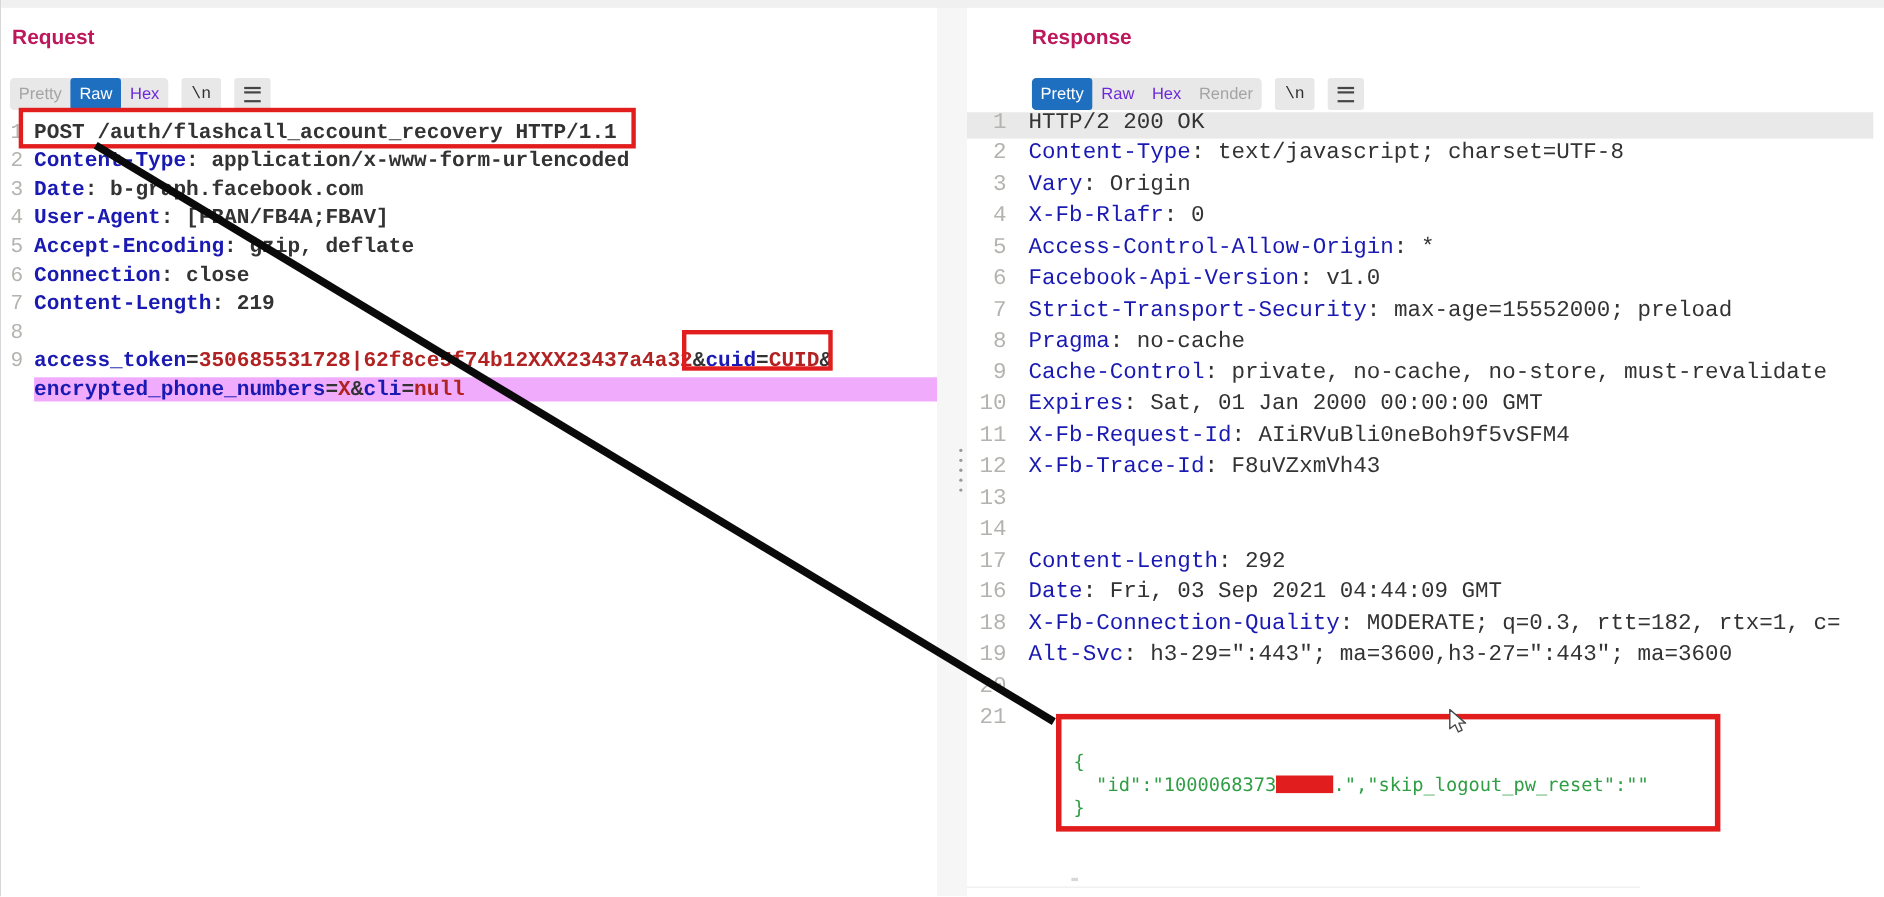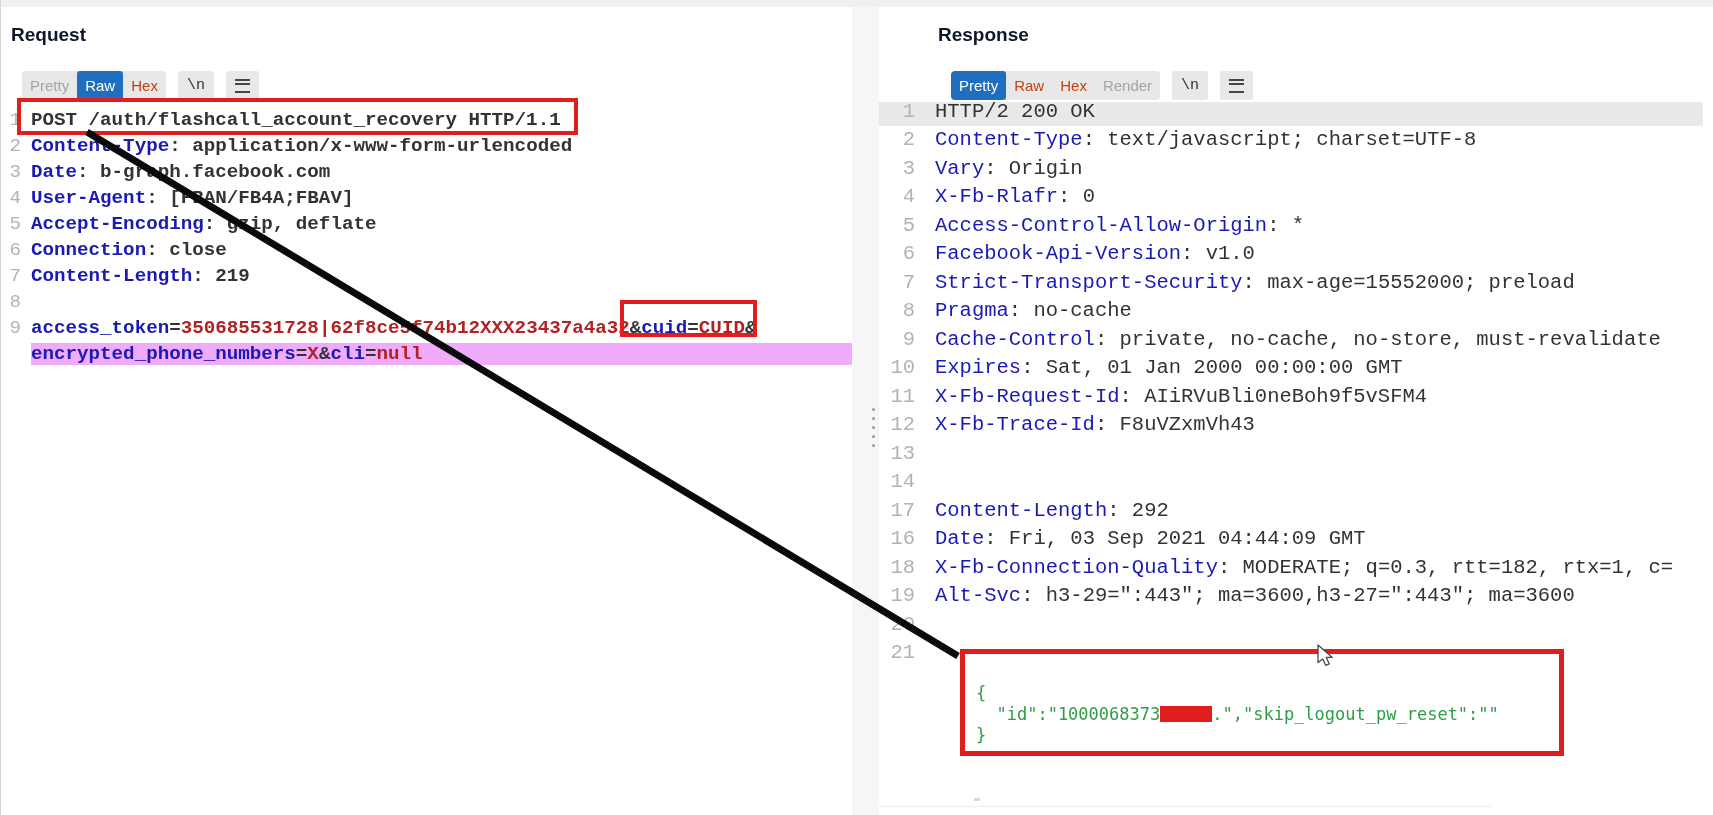--- a/index.html
+++ b/index.html
@@ -6,30 +6,30 @@
   .page{position:relative;width:1713px;height:815px;background:#ffffff;overflow:hidden;
         font-family:"Liberation Sans", sans-serif;border-left:1px solid #d6d6d6;}
   .topstrip{position:absolute;left:0;top:0;width:1713px;height:7px;background:#f0f0f1;border-bottom:1px solid #e3e3e4;}
 
   
   .panel{position:absolute;top:7px;height:808px;background:#fff;}
   .panel.req{left:0;width:851px;border-right:1px solid #ececec;}
   .panel.resp{left:878px;width:835px;}
   .gapcol{position:absolute;left:851px;top:7px;width:27px;height:808px;background:#f6f6f7;border-right:1px solid #ebebec;}
 
-  .ptitle{position:absolute;top:17px;font-size:19px;font-weight:bold;color:#0f172a;margin:0;}
+  .ptitle{position:absolute;top:17px;font-size:19px;font-weight:bold;color:#be185d;margin:0;}
   .panel.req .ptitle{left:10px;}
   .panel.resp .ptitle{left:59px;}
 
   
-  .tabbar{position:absolute;top:64px;height:29px;display:flex;align-items:stretch;margin-left:13px;}
+  .tabbar{position:absolute;top:64px;height:29px;display:flex;align-items:stretch;}
   .panel.req .tabbar{left:8px;}
   .panel.resp .tabbar{left:59px;}
   .tabgroup{display:flex;background:#e8e8e8;border-radius:4px;overflow:hidden;}
-  .tab{display:flex;align-items:center;padding:0 8px;font-size:15px;color:#c2410c;cursor:default;}
+  .tab{display:flex;align-items:center;padding:0 8px;font-size:15px;color:#6d28d9;cursor:default;}
   .tab.sel{background:#1e6fbf;color:#ffffff;border-radius:3px;}
   .tab.dim{color:#a4a4a4;}
   .sq{display:flex;align-items:center;justify-content:center;background:#e8e8e8;border-radius:3px;
       margin-left:12px;padding:0 9px;font-size:15px;color:#2f2f2f;
       font-family:"Liberation Mono","DejaVu Sans Mono",monospace;}
   .bars{width:15px;height:10px;border-top:2px solid #454545;border-bottom:2px solid #454545;position:relative;}
   .bars::after{content:"";position:absolute;left:0;right:0;top:2px;height:2px;background:#454545;}
 
   
   .codewrap{position:absolute;left:0;right:0;overflow:hidden;}

